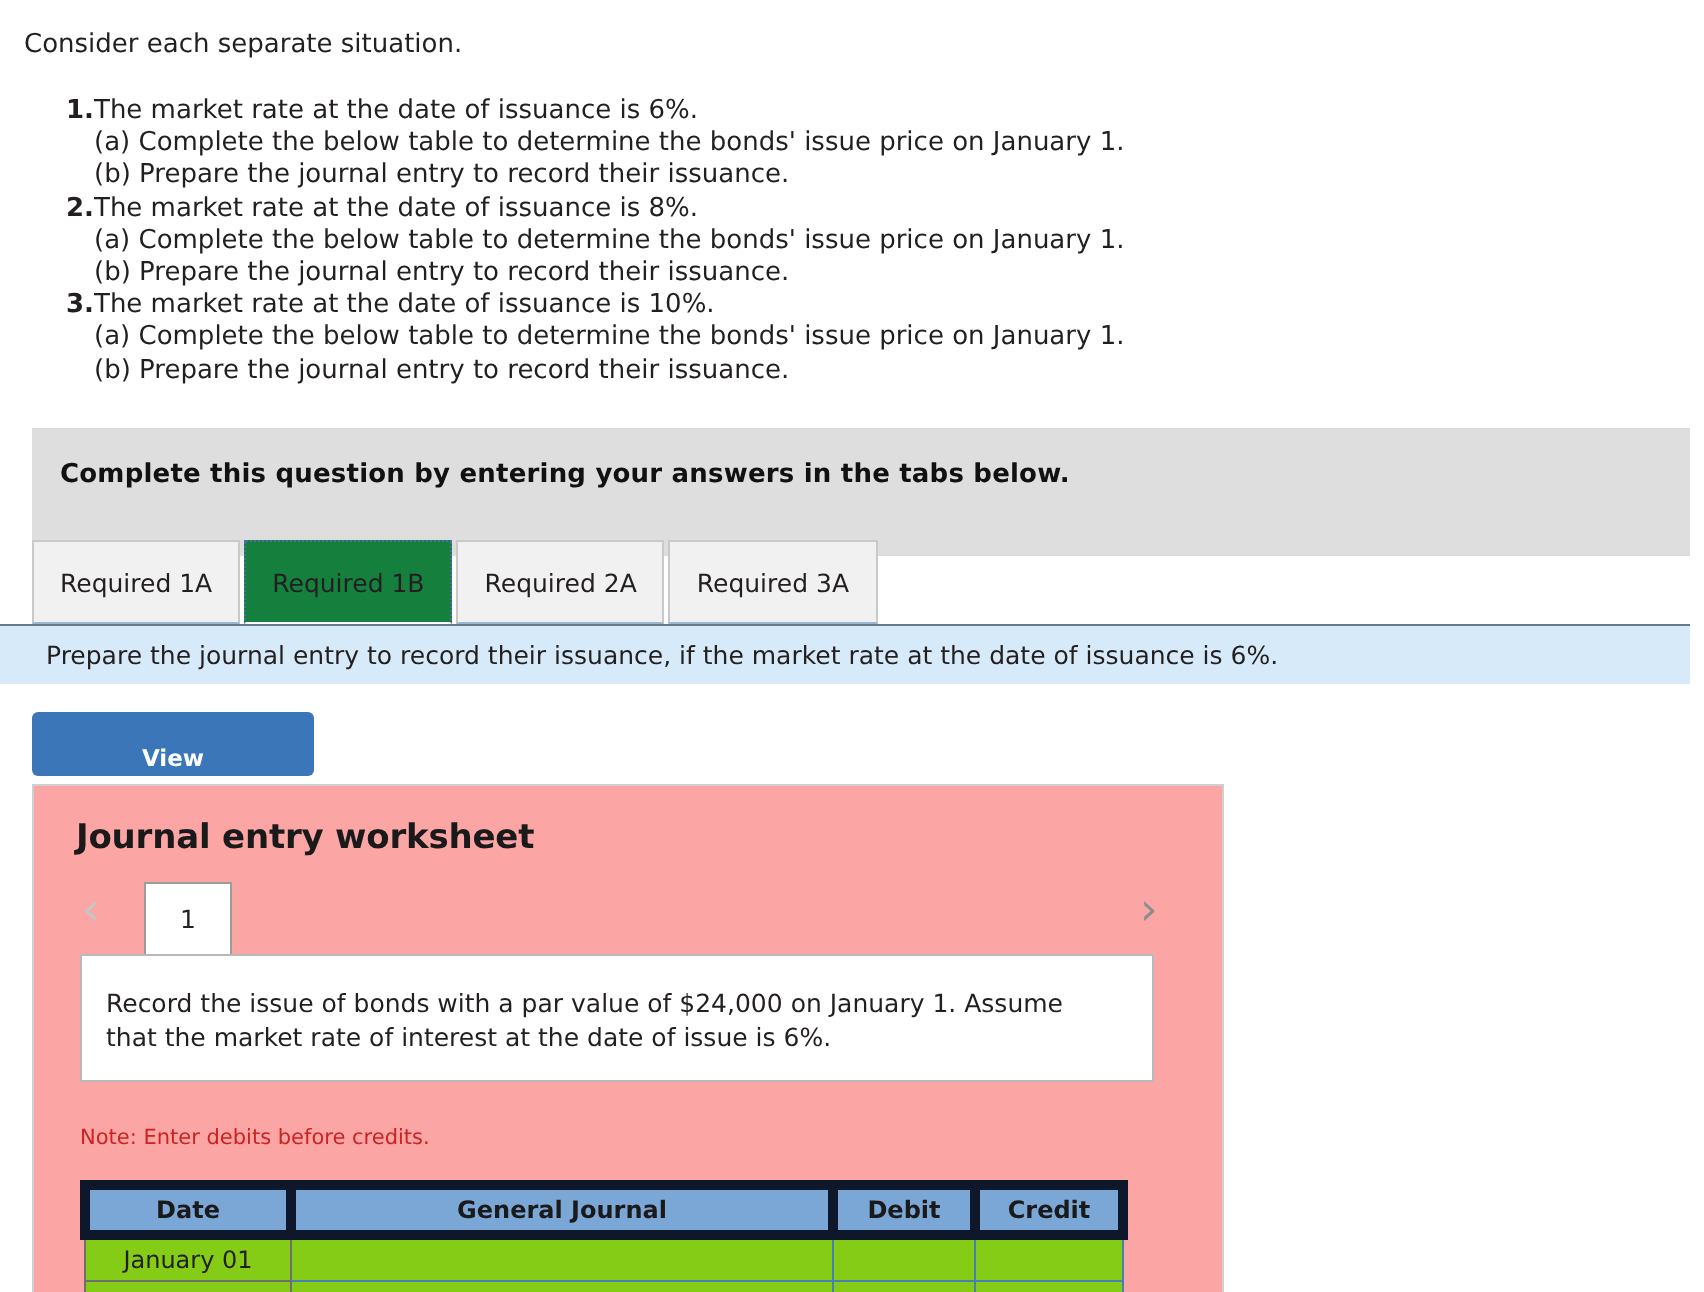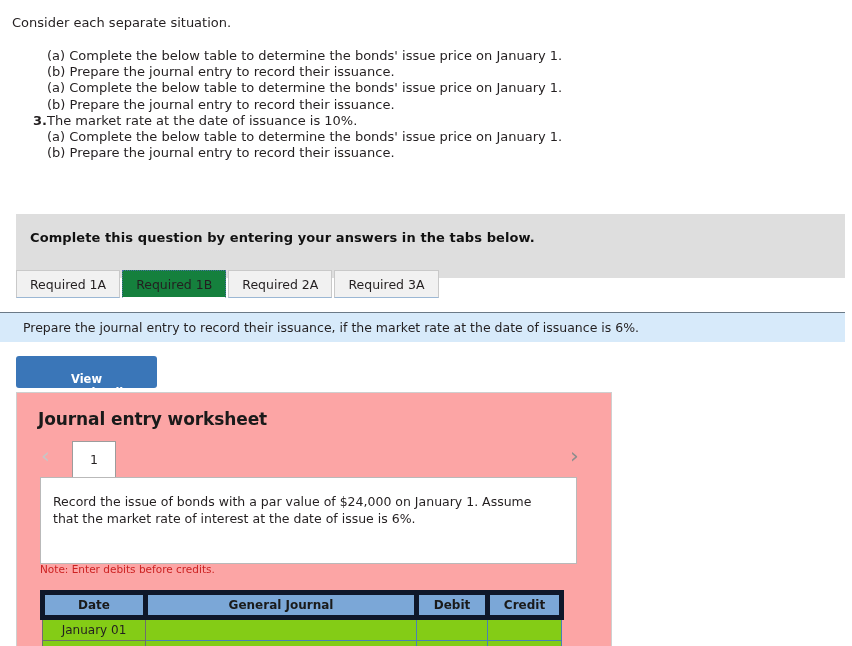--- a/index.html
+++ b/index.html
@@ -72,21 +72,21 @@
   
   .tabstrip {
     position: absolute;
     left: 16px;
     top: 270px;
     height: 42px;
     display: flex;
     align-items: flex-start;
   }
   .tab {
-    height: 28px;
+    height: 42px;
     box-sizing: border-box;
     background: #f1f1f1;
     border: 1px solid #c9c9c9;
     border-bottom: 1px solid #9bb7d4;
     margin-right: 2px;
     display: flex;
     align-items: center;
     justify-content: center;
     padding: 0 13px;
     font-size: 12.5px;
@@ -199,21 +199,21 @@
     color: #231f20;
     cursor: pointer;
     z-index: 3;
   }
 
   .desc-box {
     position: absolute;
     left: 40px;
     top: 477px;
     width: 537px;
-    height: 87px;
+    height: 64px;
     background: #ffffff;
     border: 1px solid #b9b9b9;
     box-sizing: border-box;
     z-index: 2;
   }
   .desc-text {
     position: absolute;
     left: 12px;
     top: 16px;
     width: 500px;
@@ -281,25 +281,27 @@
   }
 </style>
 </head>
 <body>
 
 <div class="intro">Consider each separate situation.</div>
 
 <div class="situations">
 
   <div class="sit-item">
+    <div class="sit-main"><span class="sit-num">1.</span><span>The market rate at the date of issuance is 6%.</span></div>
     <div class="sit-sub">(a) Complete the below table to determine the bonds' issue price on January 1.</div>
     <div class="sit-sub">(b) Prepare the journal entry to record their issuance.</div>
   </div>
 
   <div class="sit-item">
+    <div class="sit-main"><span class="sit-num">2.</span><span>The market rate at the date of issuance is 8%.</span></div>
     <div class="sit-sub">(a) Complete the below table to determine the bonds' issue price on January 1.</div>
     <div class="sit-sub">(b) Prepare the journal entry to record their issuance.</div>
   </div>
 
   <div class="sit-item">
     <div class="sit-main"><span class="sit-num">3.</span><span>The market rate at the date of issuance is 10%.</span></div>
     <div class="sit-sub">(a) Complete the below table to determine the bonds' issue price on January 1.</div>
     <div class="sit-sub">(b) Prepare the journal entry to record their issuance.</div>
   </div>
 

